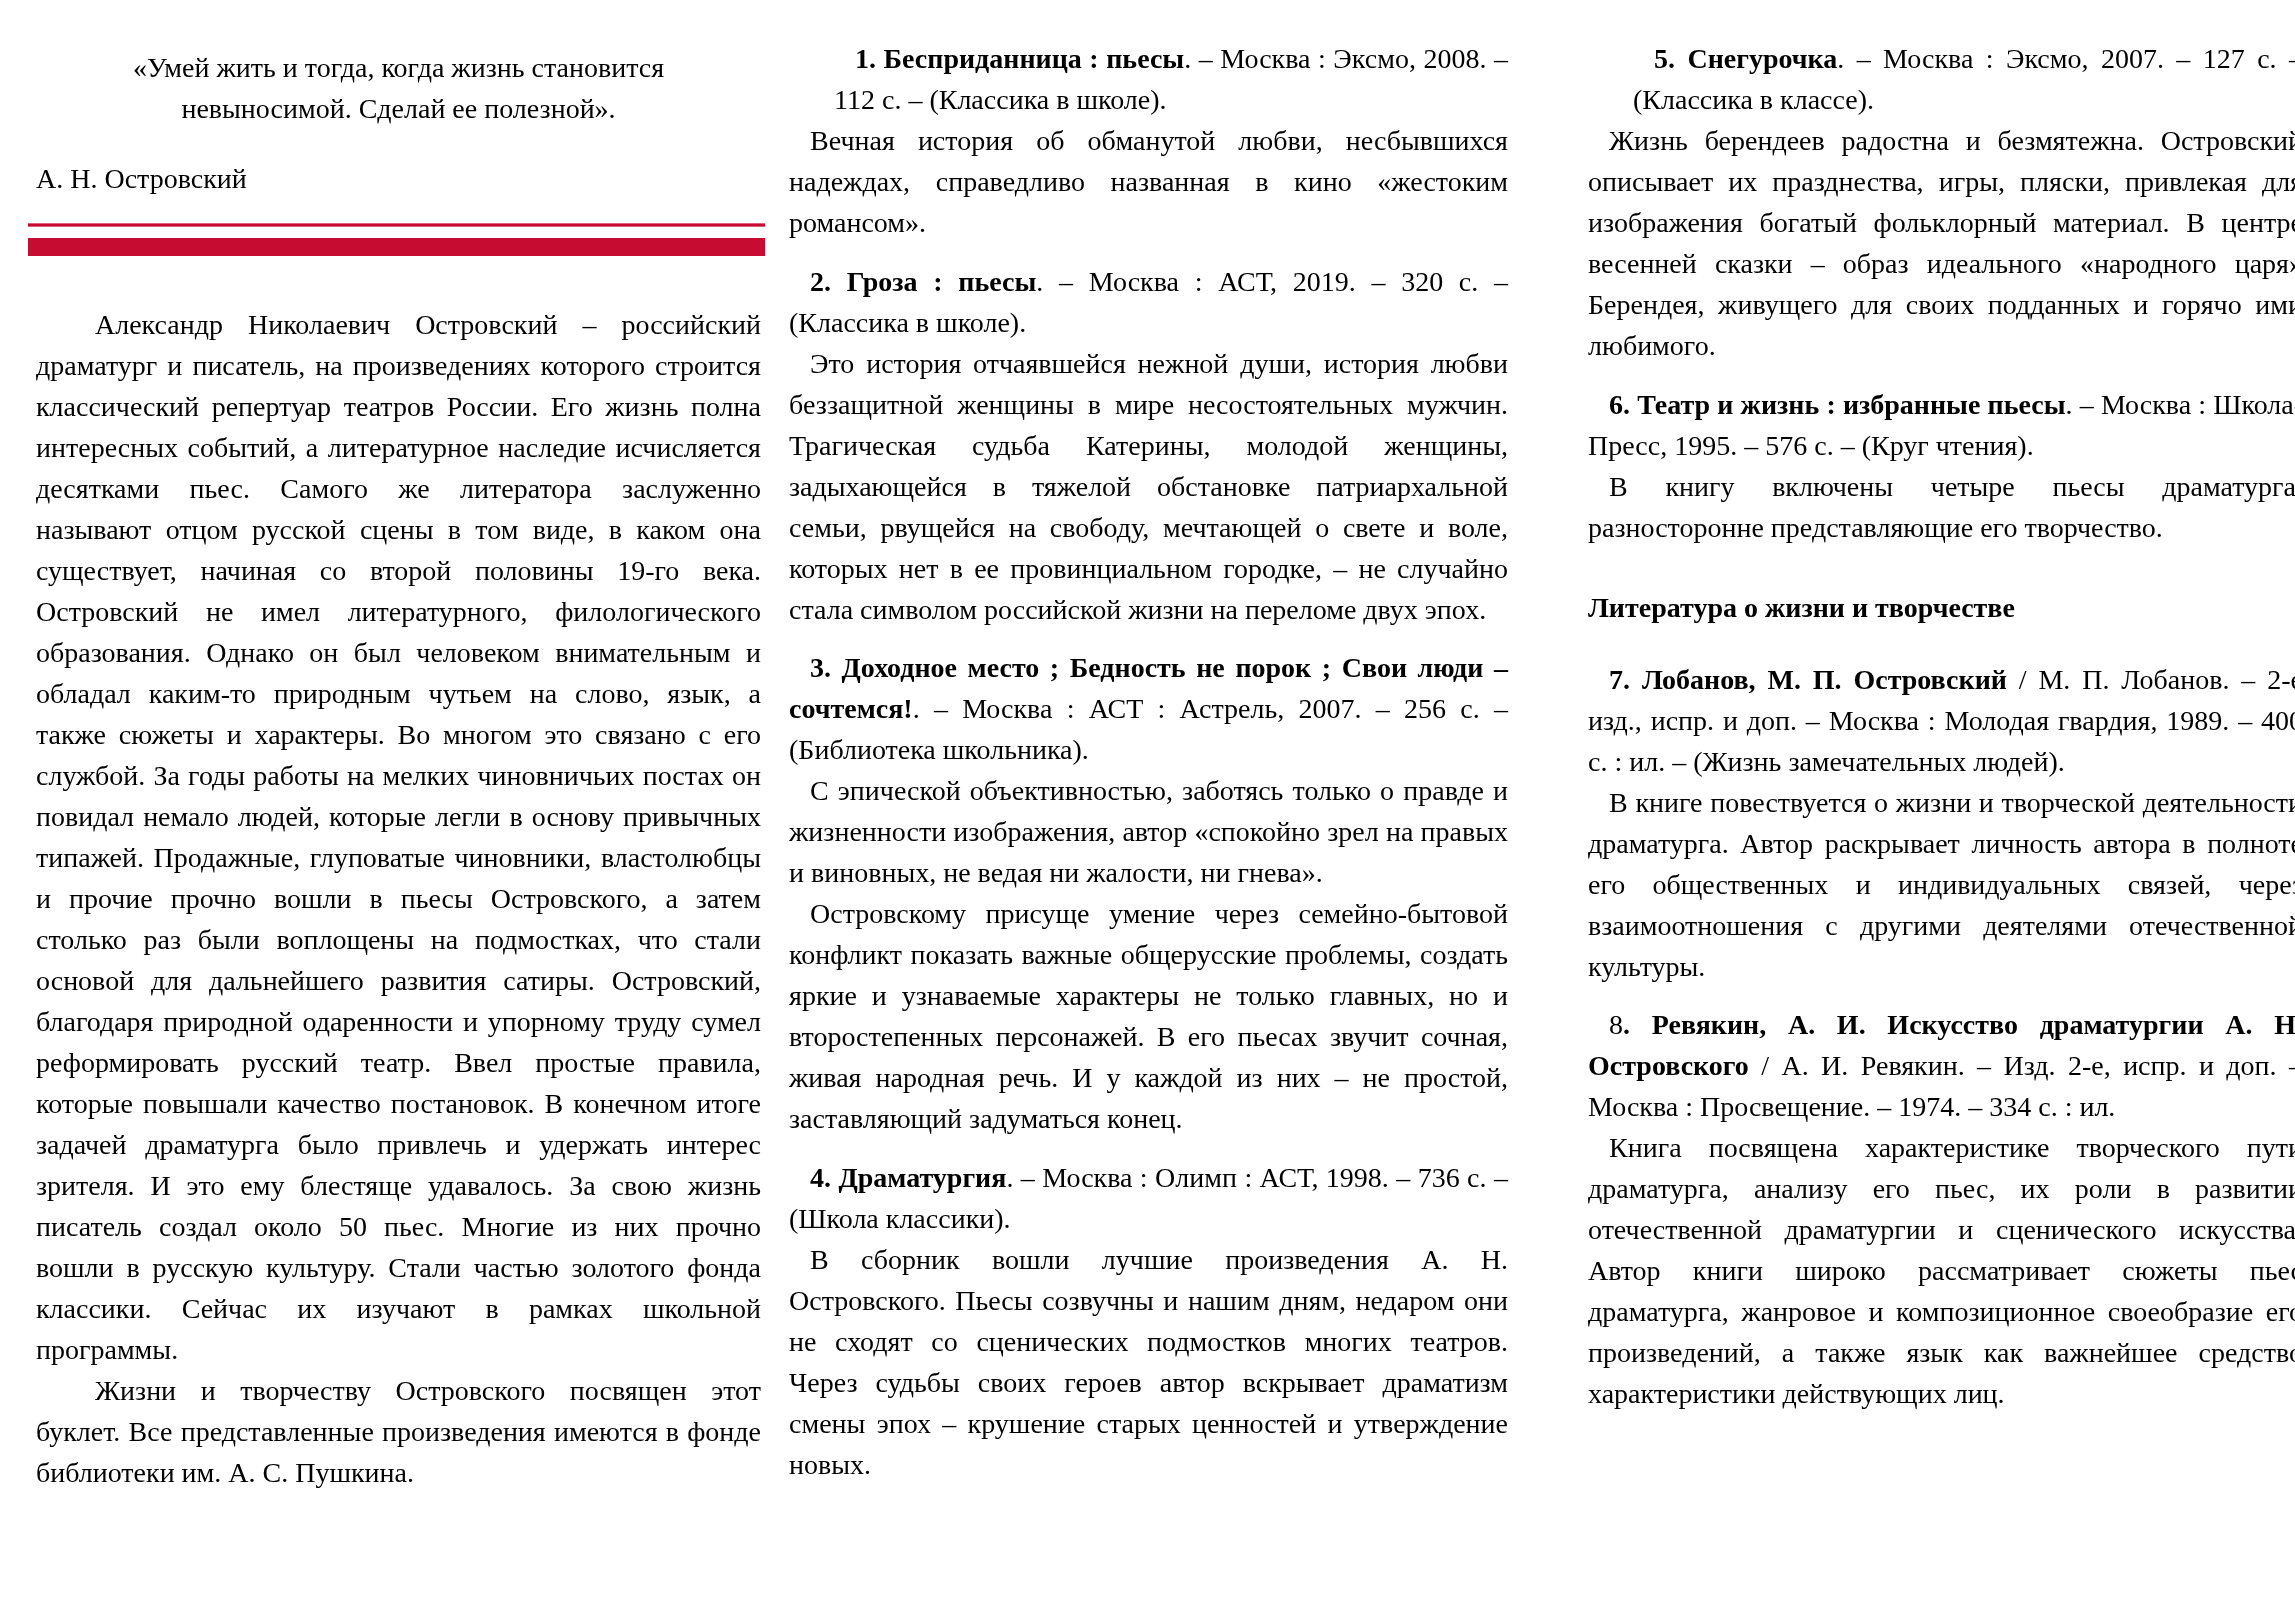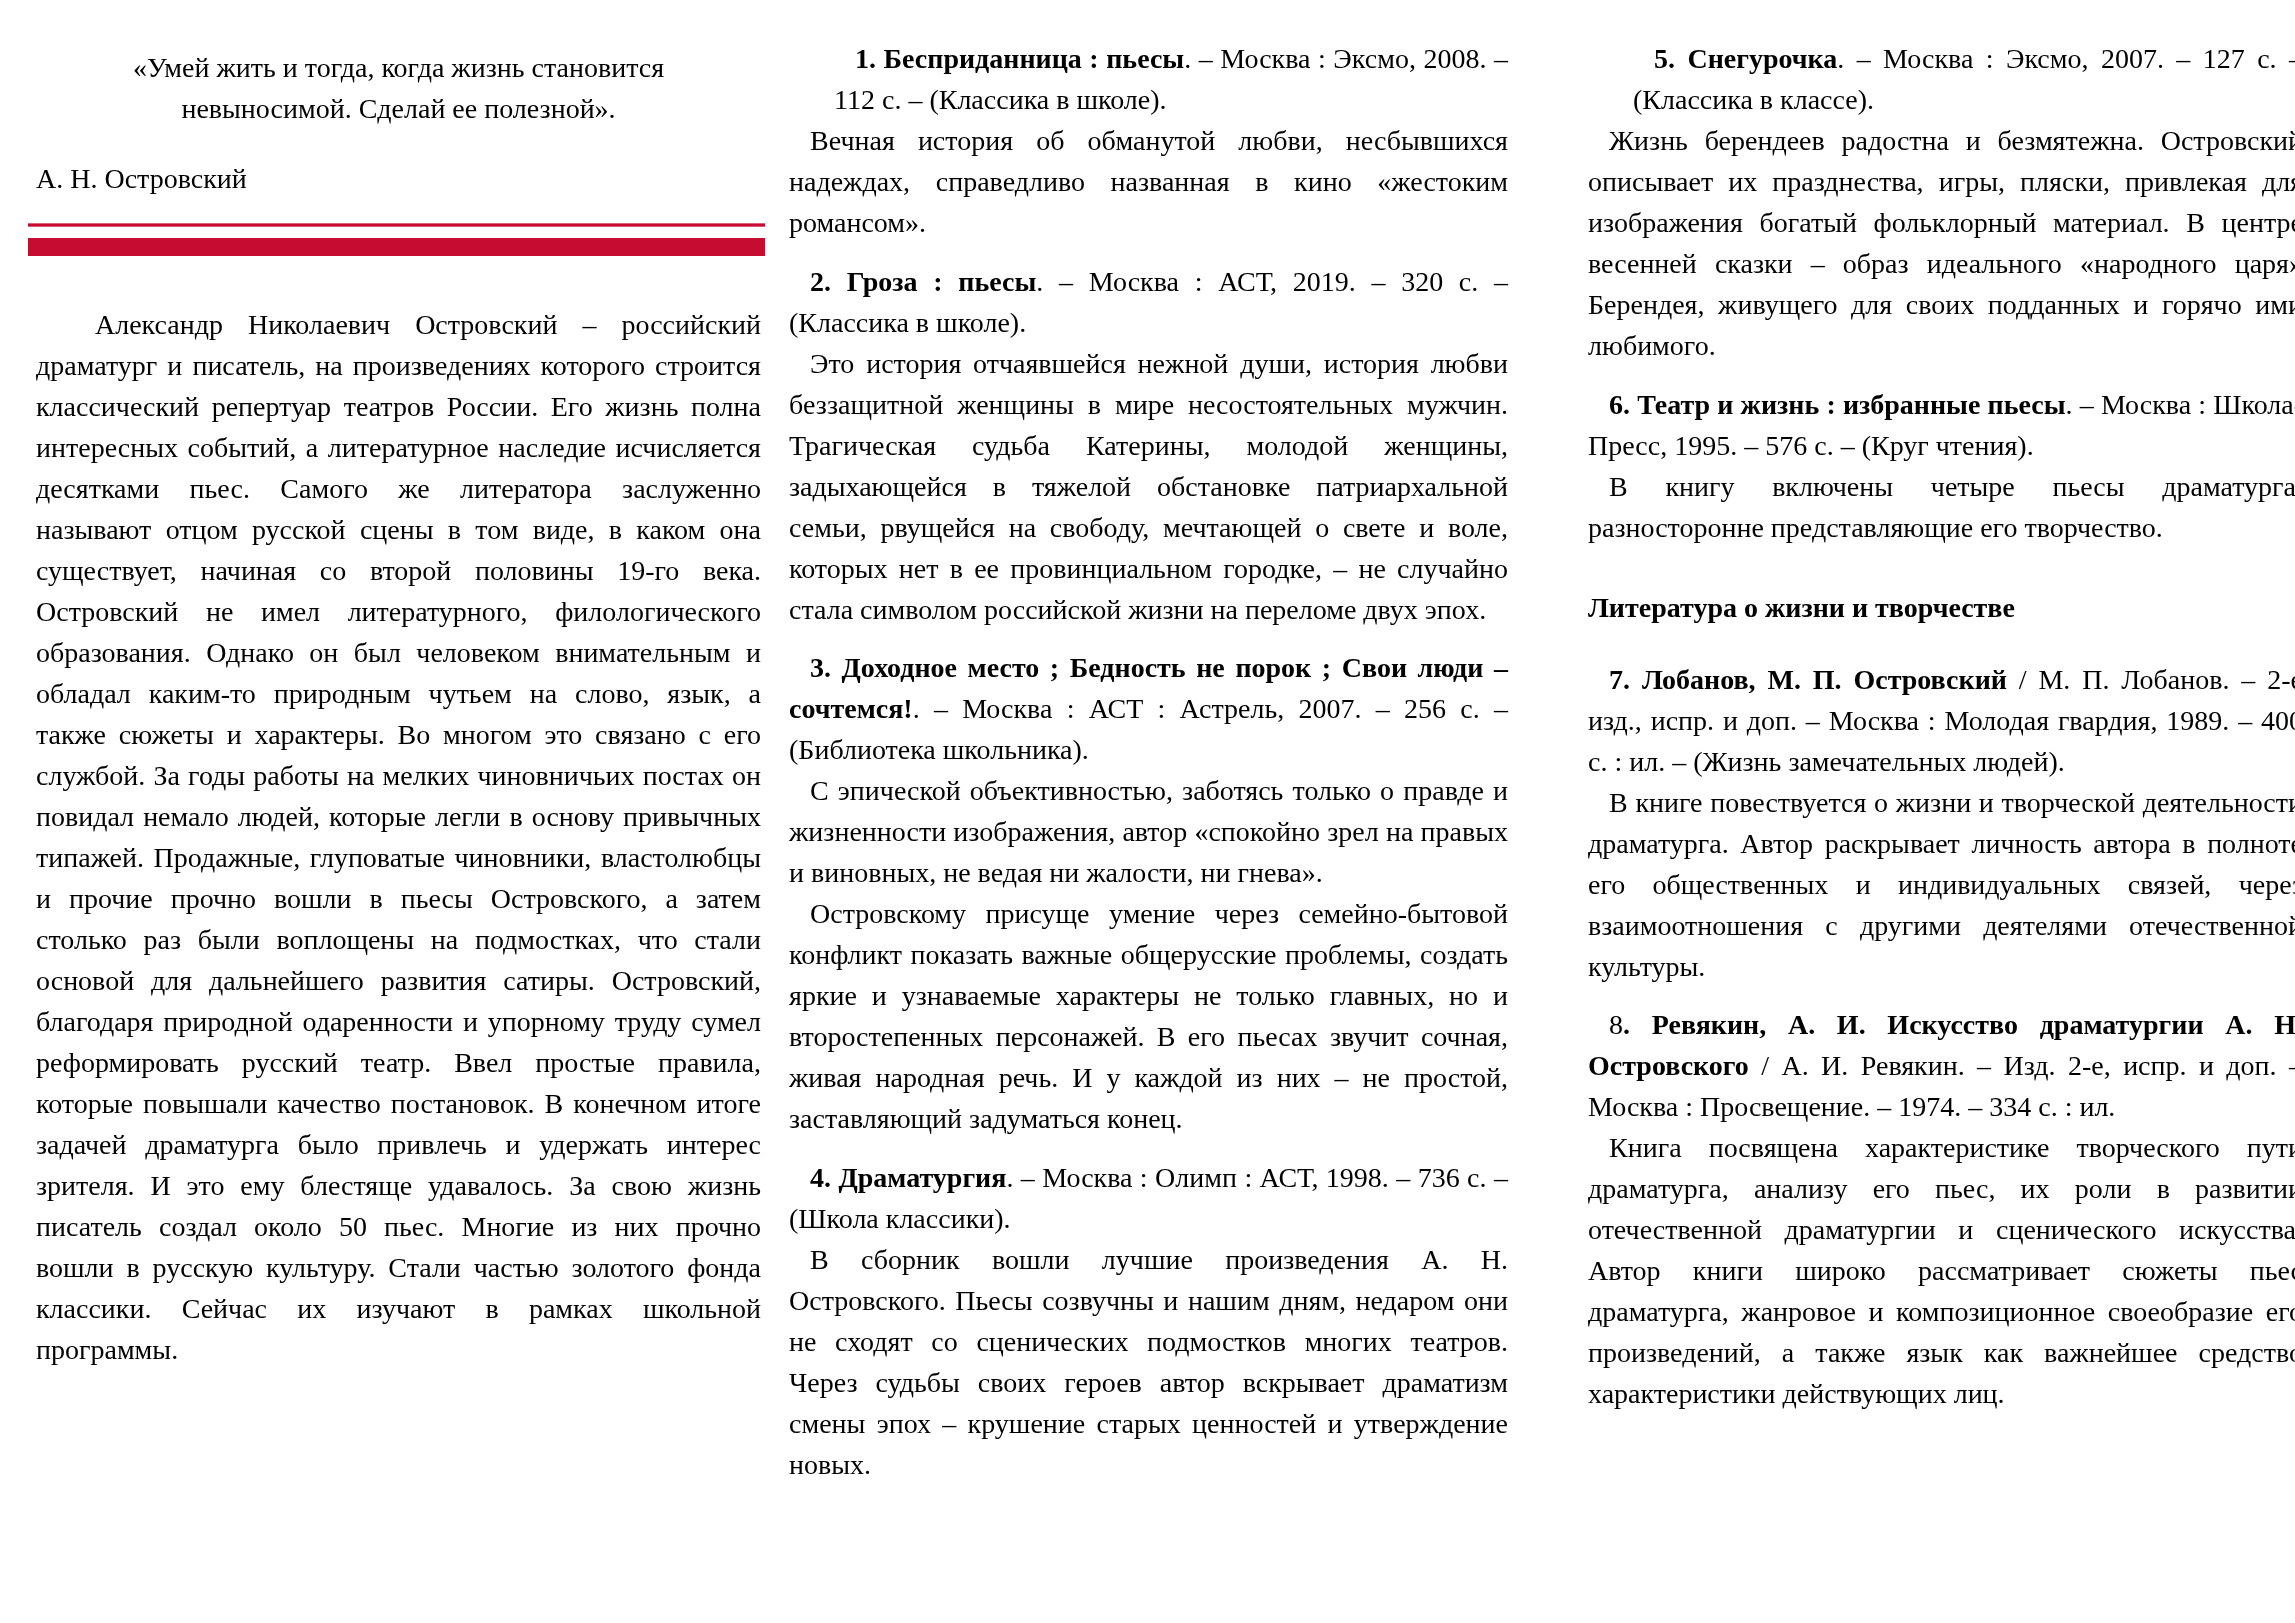--- a/index.html
+++ b/index.html
@@ -67,20 +67,21 @@
 
 <div class="page">
 
   <div class="col" id="col1">
     <p class="quote">«Умей жить и тогда, когда жизнь становится невыносимой. Сделай ее полезной».</p>
     <p class="quote-author">А. Н. Островский</p>
     <div class="bar-thin"></div>
     <div class="bar-thick"></div>
     <div class="intro">
       <p class="first">Александр Николаевич Островский – российский драматург и писатель, на произведениях которого строится классический репертуар театров России. Его жизнь полна интересных событий, а литературное наследие исчисляется десятками пьес. Самого же литератора заслуженно называют отцом русской сцены в том виде, в каком она существует, начиная со второй половины 19-го века. Островский не имел литературного, филологического образования. Однако он был человеком внимательным и обладал каким-то природным чутьем на слово, язык, а также сюжеты и характеры. Во многом это связано с его службой. За годы работы на мелких чиновничьих постах он повидал немало людей, которые легли в основу привычных типажей. Продажные, глуповатые чиновники, властолюбцы и прочие прочно вошли в пьесы Островского, а затем столько раз были воплощены на подмостках, что стали основой для дальнейшего развития сатиры. Островский, благодаря природной одаренности и упорному труду сумел реформировать русский театр. Ввел простые правила, которые повышали качество постановок. В конечном итоге задачей драматурга было привлечь и удержать интерес зрителя. И это ему блестяще удавалось. За свою жизнь писатель создал около 50 пьес. Многие из них прочно вошли в русскую культуру. Стали частью золотого фонда классики. Сейчас их изучают в рамках школьной программы.</p>
+      <p>Жизни и творчеству Островского посвящен этот буклет. Все представленные произведения имеются в фонде библиотеки им. А. С. Пушкина.</p>
     </div>
   </div>
 
   <div class="col biblio" id="col2">
     <p class="entry first"><b>1. Бесприданница : пьесы</b><span>. – Москва : Эксмо, 2008. – 112 с. – (Классика в школе).</span></p>
     <p class="ann">Вечная история об обманутой любви, несбывшихся надеждах, справедливо названная в кино «жестоким романсом».</p>
 
     <p class="entry"><b>2. Гроза : пьесы</b><span>. – Москва : АСТ, 2019. – 320 с. – (Классика в школе).</span></p>
     <p class="ann">Это история отчаявшейся нежной души, история любви беззащитной женщины в мире несостоятельных мужчин. Трагическая судьба Катерины, молодой женщины, задыхающейся в тяжелой обстановке патриархальной семьи, рвущейся на свободу, мечтающей о свете и воле, которых нет в ее провинциальном городке, – не случайно стала символом российской жизни на переломе двух эпох.</p>
 

